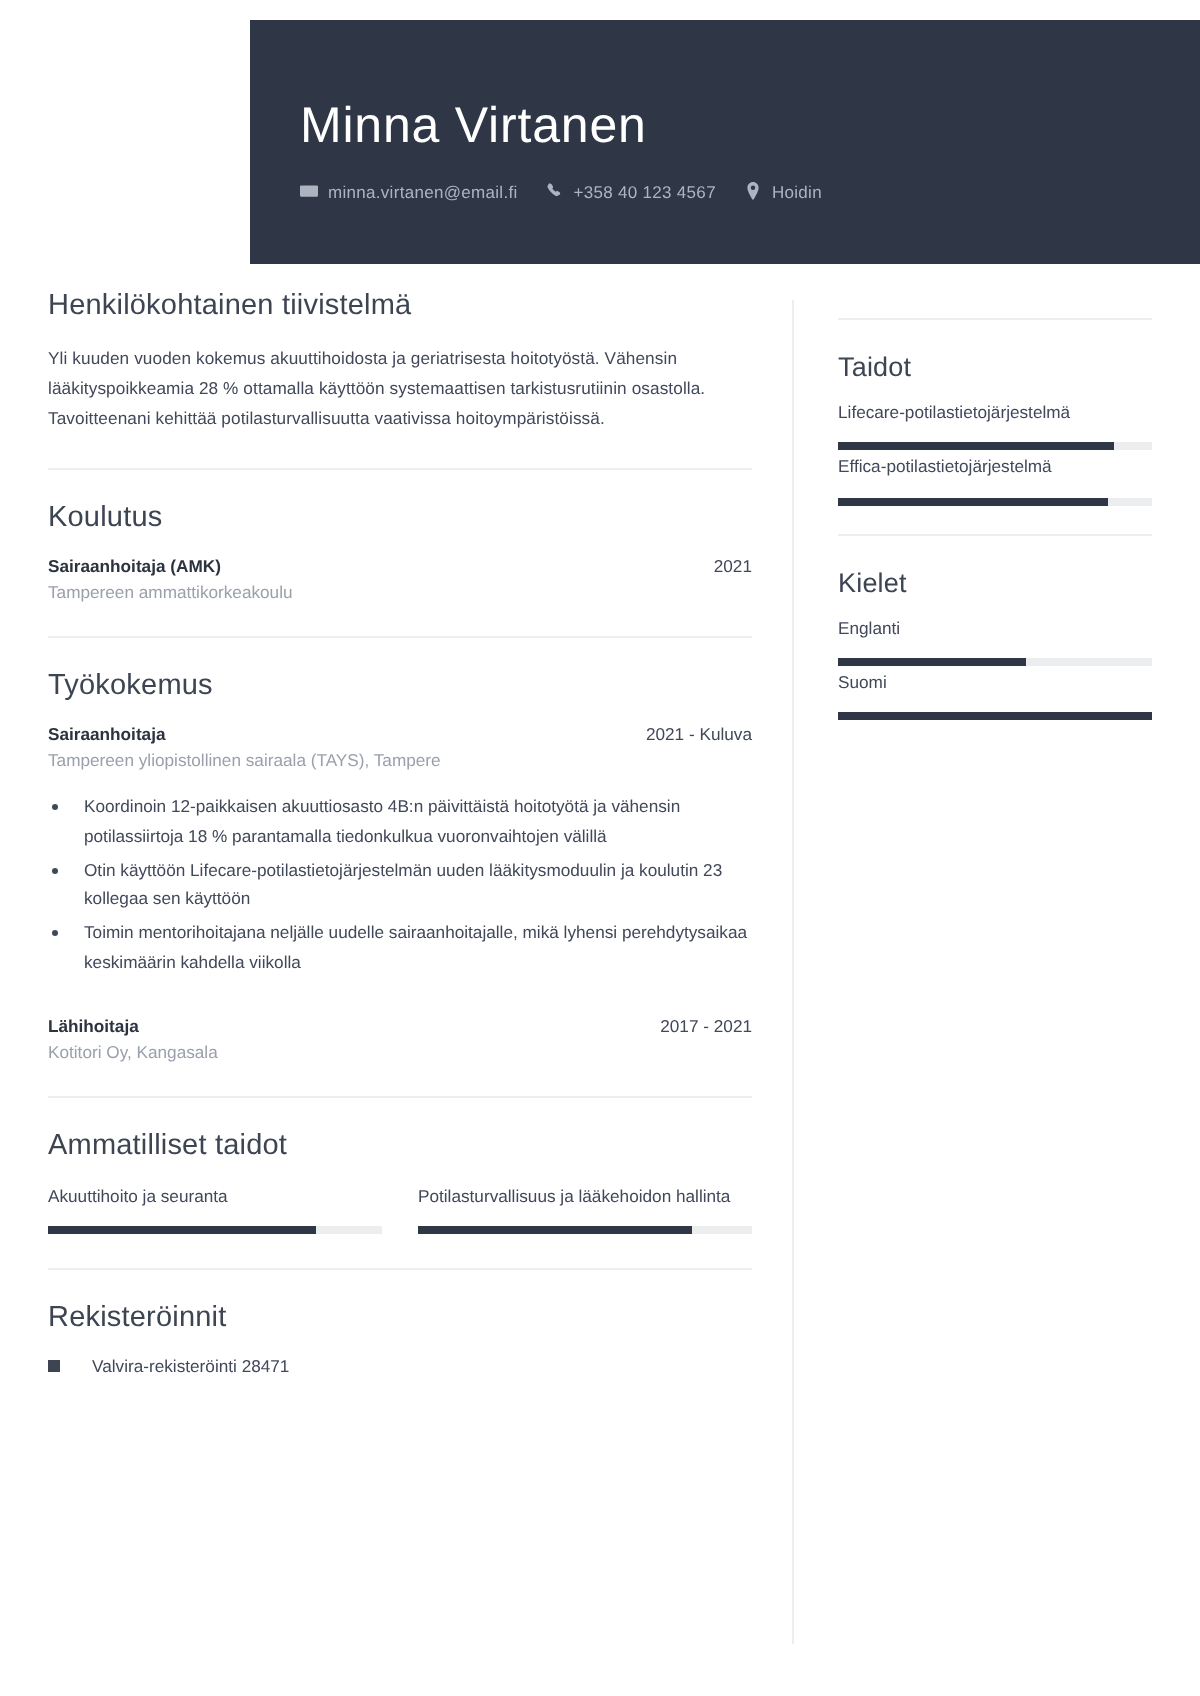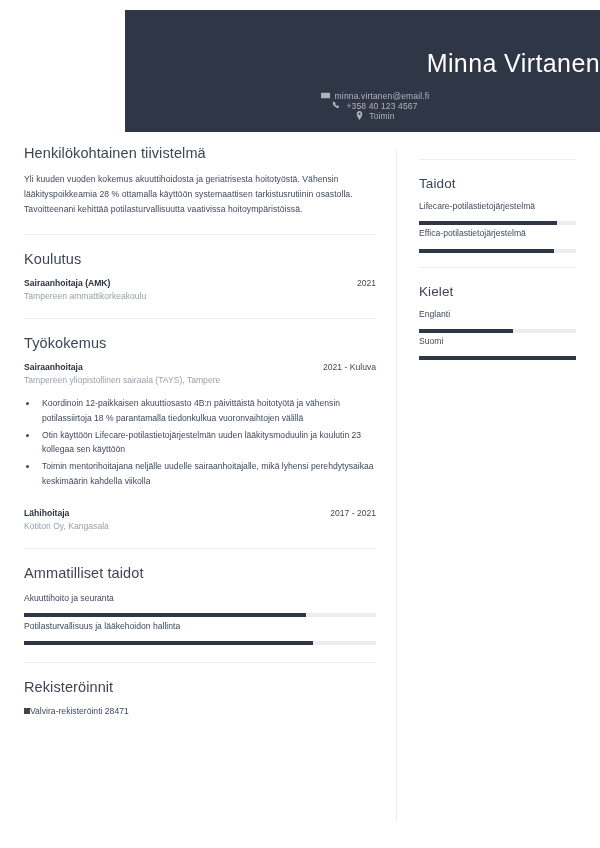--- a/index.html
+++ b/index.html
@@ -23,34 +23,33 @@
 
   
   .header {
     position: absolute;
     left: 125px;
     top: 10px;
     width: 475px;
     height: 122px;
     background: #2f3746;
     padding: 40px 0 0 25px;
-    text-align: right;
   }
   .header-name {
     color: #ffffff;
     font-size: 25px;
     font-weight: 400;
     letter-spacing: 0.4px;
     line-height: 1.1;
   }
   .contact-row {
     display: flex;
     align-items: center;
     margin-top: 13px;
-    flex-direction: column;
+    gap: 14px;
   }
   .contact-item {
     display: flex;
     align-items: center;
     gap: 5px;
     color: #aeb4bf;
     font-size: 8.5px;
     letter-spacing: 0.15px;
     white-space: nowrap;
   }
@@ -141,22 +140,21 @@
     padding-left: 4px;
   }
 
   .block { margin-bottom: 0; }
   .exp-block { margin-bottom: 0; }
   .exp-block + .exp-block { margin-top: 19px; }
 
   
   .skill-grid {
     display: flex;
-    gap: 3px;
-    flex-direction: column;
+    gap: 18px;
   }
   .skill-col { flex: 1; }
   .skill-label {
     font-size: 8.6px;
     color: #41485a;
     line-height: 1.55;
     min-height: 13px;
   }
   .bar-track {
     height: 4px;
@@ -183,21 +181,21 @@
     font-size: 8.4px;
     font-weight: 700;
     color: #2c333f;
     margin-top: 2px;
   }
 
   
   .reg-item {
     display: flex;
     align-items: center;
-    gap: 0;
+    gap: 16px;
     font-size: 8.6px;
     color: #41485a;
   }
   .reg-marker {
     width: 6px;
     height: 6px;
     background: #3d4452;
     flex: 0 0 auto;
   }
 </style>
@@ -227,21 +225,21 @@
         </span>
         <span>+358 40 123 4567</span>
       </div>
 
       <div class="contact-item">
         <span>
           <svg width="9" height="9" viewBox="0 0 16 16">
               <path d="M8 0C5.2 0 3 2.2 3 5c0 3.6 4.4 10.3 4.6 10.6.2.3.6.3.8 0C8.6 15.3 13 8.6 13 5c0-2.8-2.2-5-5-5zm0 7a2 2 0 1 1 0-4 2 2 0 0 1 0 4z"></path>
             </svg>
         </span>
-        <span>Toimin</span>
+        <span>Hoidin</span>
       </div>
 
     </div>
   </div>
 
   <div class="vdivider"></div>
 
   <div class="cols">
 
     <div class="col-left">

